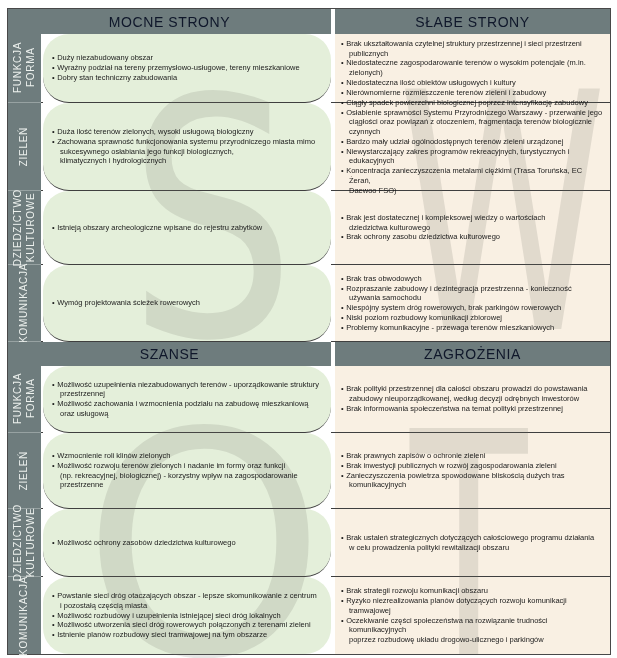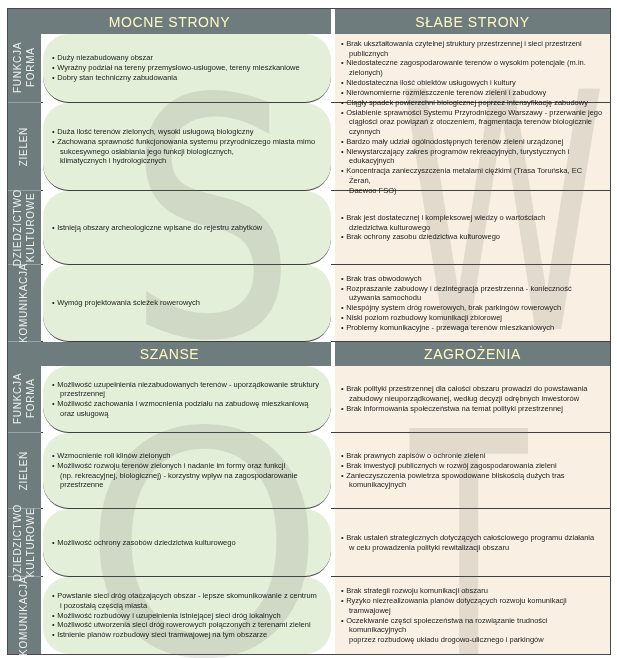--- a/index.html
+++ b/index.html
@@ -15,21 +15,21 @@
     border:1px solid #484848; box-sizing:border-box; background:#fff;
   }
   .section { display:grid; grid-template-columns:33px 2px 288px 4px 275px; }
   .sec-a { grid-template-rows:25px 69px 88px 74px 77px; }
   .sec-b { grid-template-rows:24px 67px 76px 68px 77px; }
 
   .c1{grid-column:1} .c2{grid-column:2} .c3{grid-column:3} .c4{grid-column:4} .c5{grid-column:5}
   .hdr-left{grid-column:1/4} .hdr-right{grid-column:5}
 
   .hdr {
-    background:#6e7c7d; color:#fef9c3;
+    background:#6e7c7d; color:#0f172a;
     display:flex; align-items:center; justify-content:center;
     font-size:14px; letter-spacing:0.6px;
     position:relative; z-index:2;
   }
   .hdr-gap { background:#ffffff; }
 
   .cell { box-sizing:border-box; }
   .label-cell {
     background:#6e7c7d; color:#edf1ee;
     display:flex; align-items:center; justify-content:center;

